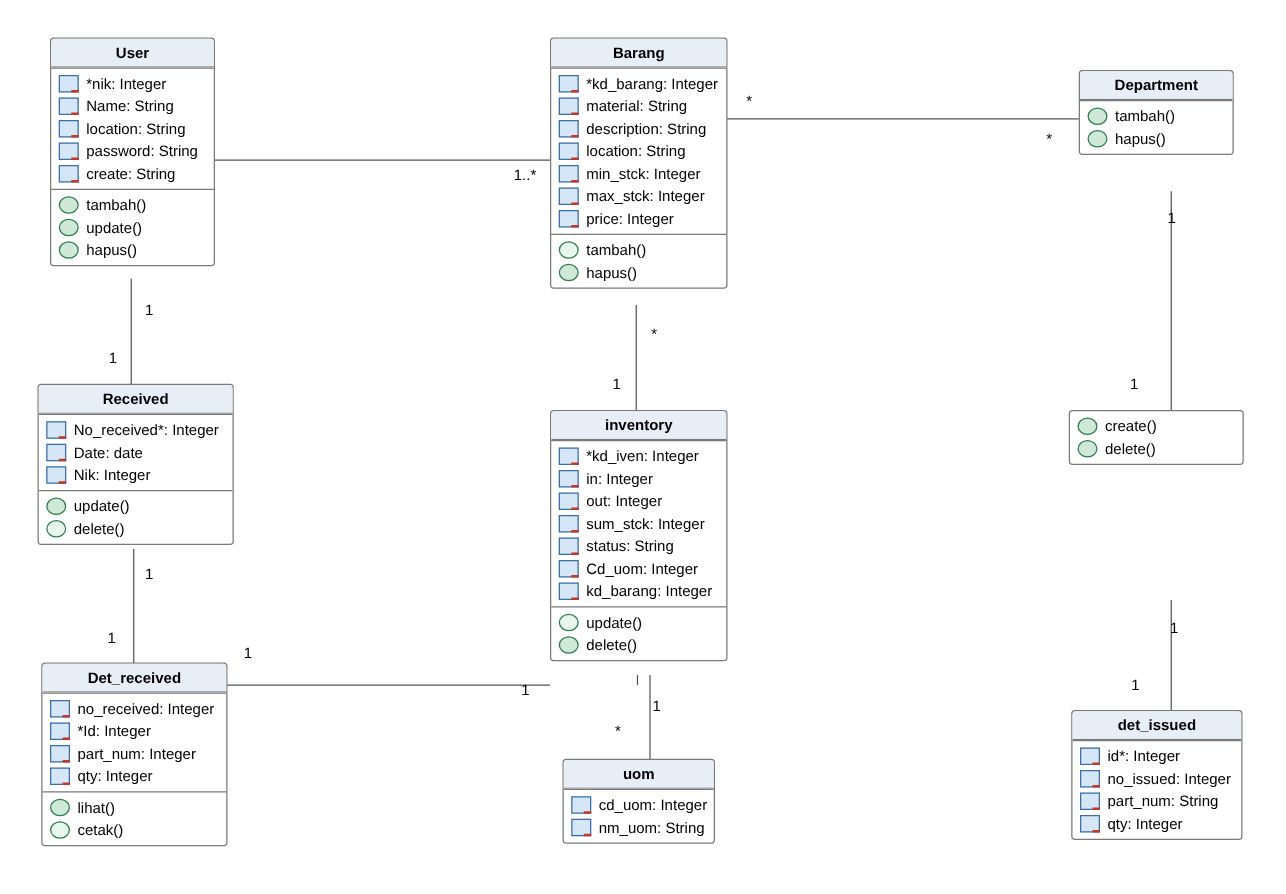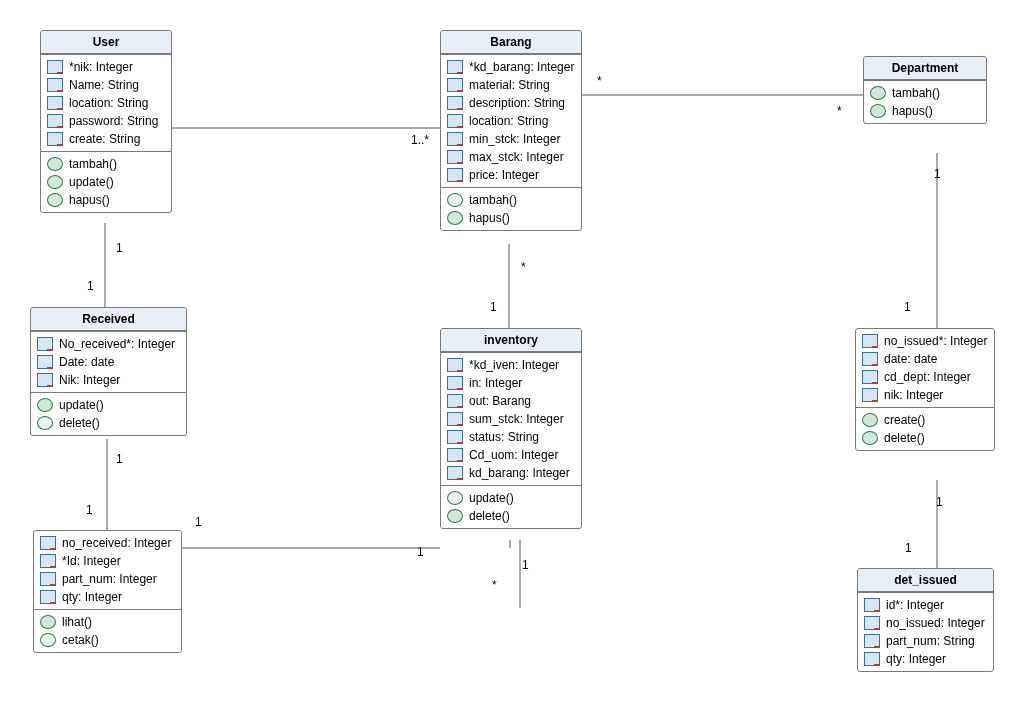--- a/index.html
+++ b/index.html
@@ -184,21 +184,21 @@
     <div class="row">
           <span class="ic attr"></span>
           <span>*kd_iven: Integer</span>
         </div>
     <div class="row">
           <span class="ic attr"></span>
           <span>in: Integer</span>
         </div>
     <div class="row">
           <span class="ic attr"></span>
-          <span>out: Barang</span>
+          <span>out: Integer</span>
         </div>
     <div class="row">
           <span class="ic attr"></span>
           <span>sum_stck: Integer</span>
         </div>
     <div class="row">
           <span class="ic attr"></span>
           <span>status: String</span>
         </div>
     <div class="row">
@@ -218,49 +218,32 @@
     <div class="row">
           <span class="ic meth"></span>
           <span>delete()</span>
         </div>
   </div>
 </div>
 
 <div class="cls" style="left:855px;top:328px;width:138px">
   <div class="sect">
     <div class="row">
-          <span class="ic attr"></span>
-          <span>no_issued*: Integer</span>
-        </div>
-    <div class="row">
-          <span class="ic attr"></span>
-          <span>date: date</span>
-        </div>
-    <div class="row">
-          <span class="ic attr"></span>
-          <span>cd_dept: Integer</span>
-        </div>
-    <div class="row">
-          <span class="ic attr"></span>
-          <span>nik: Integer</span>
-        </div>
-  </div>
-  <div class="sect">
-    <div class="row">
           <span class="ic meth"></span>
           <span>create()</span>
         </div>
     <div class="row">
           <span class="ic meth"></span>
           <span>delete()</span>
         </div>
   </div>
 </div>
 
 <div class="cls" style="left:33px;top:530px;width:147px">
+  <div class="title">Det_received</div>
   <div class="sect">
     <div class="row">
           <span class="ic attr"></span>
           <span>no_received: Integer</span>
         </div>
     <div class="row">
           <span class="ic attr"></span>
           <span>*Id: Integer</span>
         </div>
     <div class="row">
@@ -277,20 +260,33 @@
           <span class="ic meth"></span>
           <span>lihat()</span>
         </div>
     <div class="row">
           <span class="ic meth plus"></span>
           <span>cetak()</span>
         </div>
   </div>
 </div>
 
+<div class="cls" style="left:450px;top:607px;width:120px">
+  <div class="title">uom</div>
+  <div class="sect">
+    <div class="row">
+          <span class="ic attr"></span>
+          <span>cd_uom: Integer</span>
+        </div>
+    <div class="row">
+          <span class="ic attr"></span>
+          <span>nm_uom: String</span>
+        </div>
+  </div>
+</div>
 
 <div class="cls" style="left:857px;top:568px;width:135px">
   <div class="title">det_issued</div>
   <div class="sect">
     <div class="row">
           <span class="ic attr"></span>
           <span>id*: Integer</span>
         </div>
     <div class="row">
           <span class="ic attr"></span>

